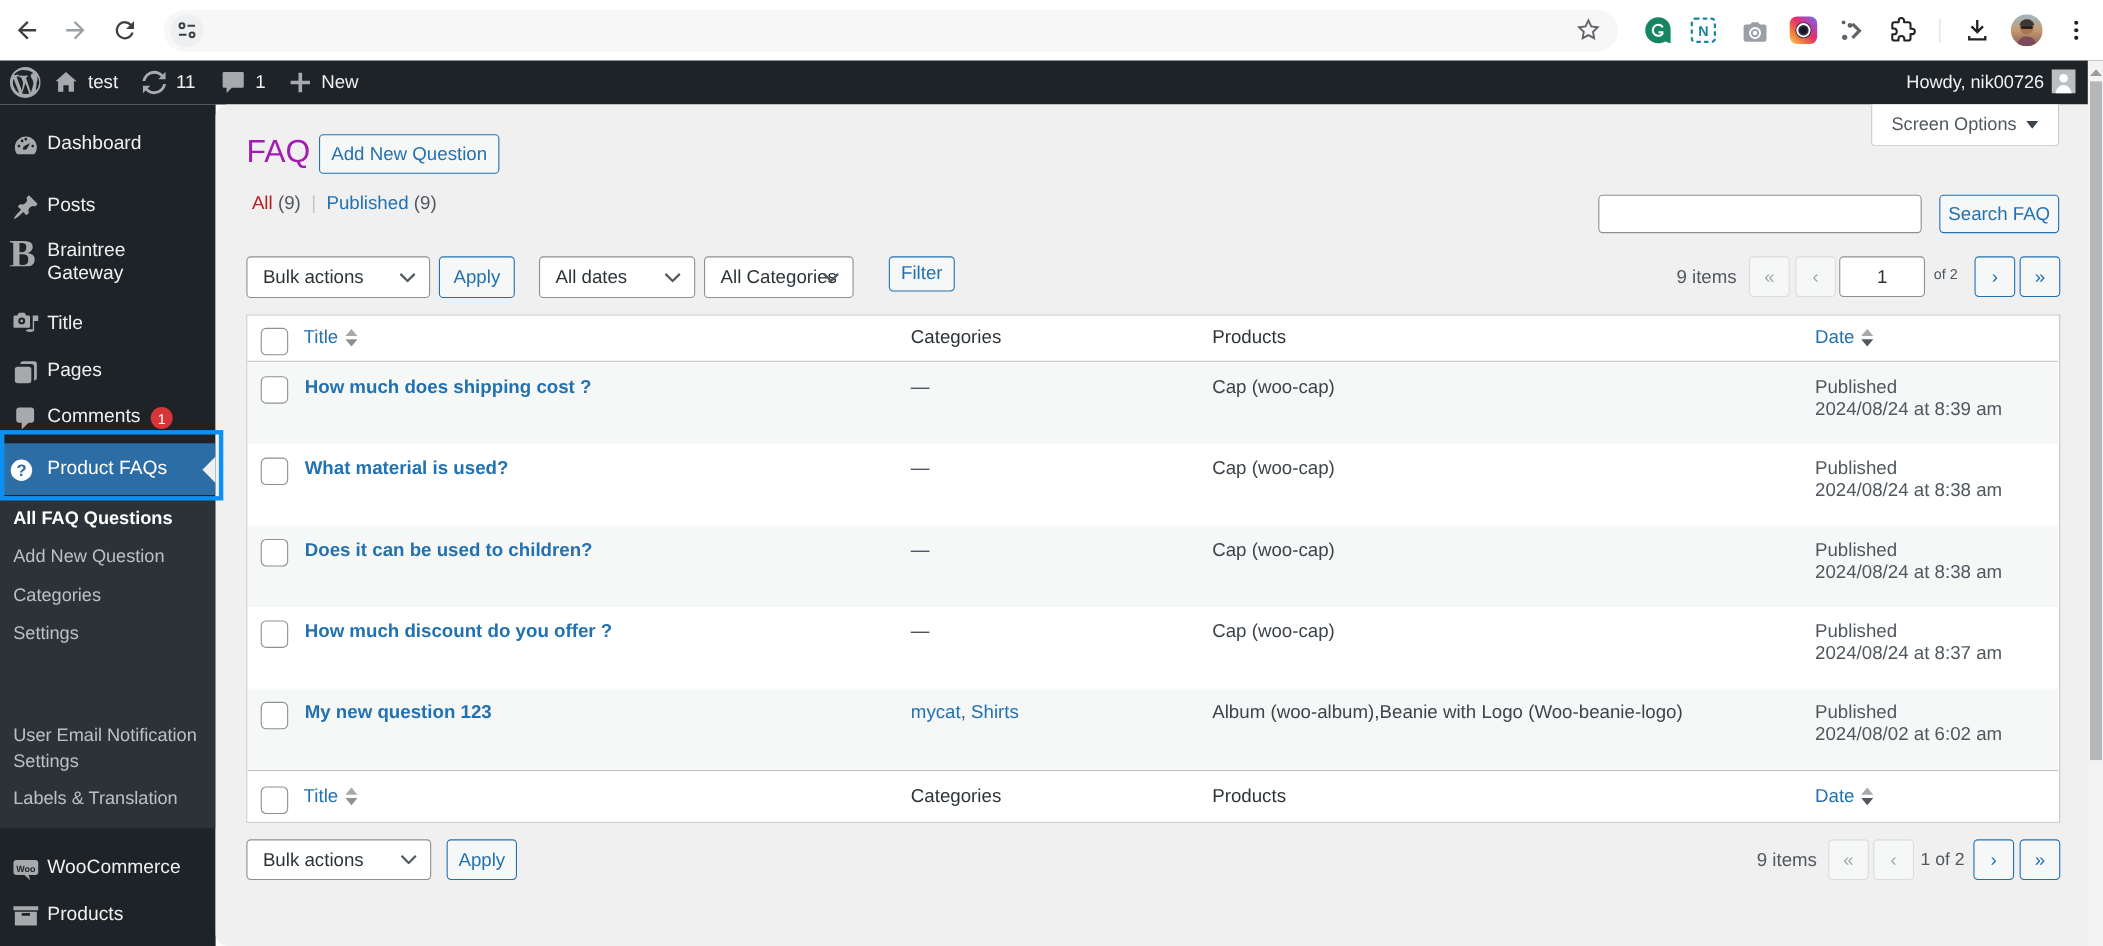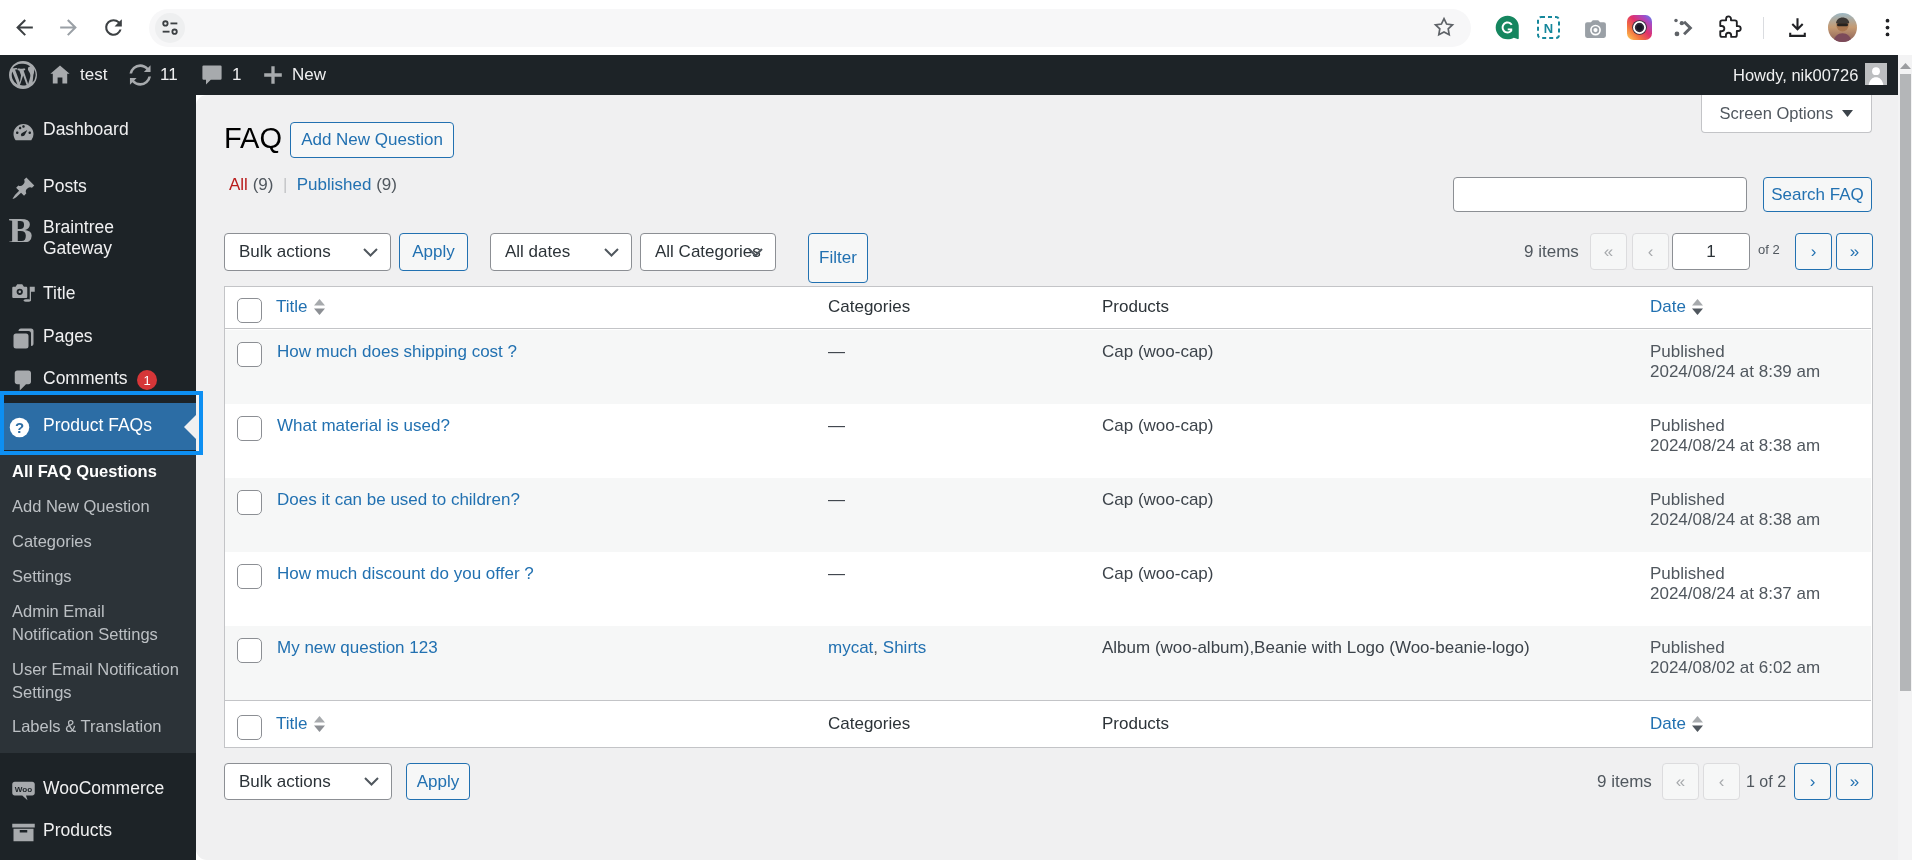--- a/index.html
+++ b/index.html
@@ -25,21 +25,21 @@
   .btn { position:absolute; background:#f6f7f7; border:1.3px solid #2271b1; border-radius:4px; color:#2271b1; font-size:17px; display:flex; align-items:center; justify-content:center; font-family:"Liberation Sans", sans-serif; }
   .select { position:absolute; background:#fff; border:1.3px solid #8c8f94; border-radius:4px; color:#2c3338; font-size:17px; display:flex; align-items:center; padding-left:14px; }
   .select svg { position:absolute; right:12px; }
   .pgbtn { position:absolute; width:37px; height:37px; border-radius:4px; font-size:17px; display:flex; align-items:center; justify-content:center; }
   .pgoff { background:#f6f7f7; border:1.3px solid #dcdcde; color:#a7aaad; }
   .pgon { background:#f6f7f7; border:1.3px solid #2271b1; color:#2271b1; }
   
   #tbl { position:absolute; left:28px; top:191px; width:1649px; height:462px; background:#fff; border:1px solid #c3c4c7; }
   .trow { position:absolute; left:0; width:1646px; }
   .cb { position:absolute; left:12px; width:25px; height:25px; background:#fff; border:1.3px solid #8c8f94; border-radius:5px; }
-  .ttl { position:absolute; left:52px; color:#2271b1; font-weight:normal; font-size:17px; }
+  .ttl { position:absolute; left:52px; color:#2271b1; font-weight:bold; font-size:17px; }
   .coltxt { position:absolute; font-size:17px; color:#3c434a; }
   a.link { color:#2271b1; text-decoration:none; }
   .sorticon { display:inline-block; vertical-align:-3px; margin-left:6px; }
   
   #sbar { position:absolute; left:1898px; top:55px; width:14px; height:805px; background:#f3f3f4; }
   #sthumb { position:absolute; left:2px; top:19px; width:11px; height:617px; background:#b4b6b8; }
 </style></head>
 <body>
 <div id="browser">
   <div id="pill"></div>
@@ -231,21 +231,20 @@
         <circle cx="10" cy="10" r="7.8" fill="#fff"></circle>
         <text x="10" y="14.5" text-anchor="middle" font-family="Liberation Sans" font-weight="bold" font-size="12" fill="#2c6da5">?</text>
       </svg>
       <span class="mlabel">Product FAQs</span>
     </div>
   <div id="submenu"></div>
   <div class="smitem" style="top:365px;color:#fff;font-weight:bold">All FAQ Questions</div>
   <div class="smitem" style="top:400px">Add New Question</div>
   <div class="smitem" style="top:435px">Categories</div>
   <div class="smitem" style="top:470px">Settings</div>
-  <div class="smitem" style="top:505px">Admin Email Notification Settings</div>
   <div class="smitem" style="top:563px">User Email Notification Settings</div>
   <div class="smitem" style="top:620px">Labels &amp; Translation</div>
   <div class="mitem" style="top:683px">
       <svg class="micon" viewBox="0 0 20 20">
         <path d="M3 3h14c1.1 0 2 .9 2 2v7c0 1.1-.9 2-2 2h-5l1.2 3.8L9 14H3c-1.1 0-2-.9-2-2V5c0-1.1.9-2 2-2z" fill="#a7aaad"></path>
         <text x="10" y="11.5" text-anchor="middle" font-family="Liberation Sans" font-weight="bold" font-size="6.5" fill="#1d2327">Woo</text>
       </svg>
       <span class="mlabel">WooCommerce</span>
     </div>
   <div class="mitem" style="top:725px">
@@ -256,39 +255,39 @@
     </div>
 
   <div class="abs" style="left:0px;top:296px;width:203px;height:64px;border:4px solid #0d8ff2;z-index:60"></div>
 </div>
 <div id="content">
 
   <div class="abs" style="left:1505px;top:0;width:171px;height:38px;background:#fff;border:1px solid #c3c4c7;border-top:none;border-radius:0 0 4px 4px;display:flex;align-items:center;justify-content:center;font-size:16.5px;color:#50575e">Screen Options&nbsp;&nbsp;<svg width="11" height="7" viewBox="0 0 11 7">
         <polygon points="0,0 11,0 5.5,7" fill="#3c434a"></polygon>
       </svg></div>
 
-  <div class="abs" style="left:28px;top:27px;font-size:29px;color:#000000">FAQ</div>
+  <div class="abs" style="left:28px;top:27px;font-size:29px;color:#a21caf">FAQ</div>
   <div class="btn" style="left:94px;top:27px;width:164px;height:36px">Add New Question</div>
 
   <div class="abs" style="left:1257px;top:82px;width:294px;height:35px;background:#fff;border:1.3px solid #8c8f94;border-radius:4px"></div>
   <div class="btn" style="left:1567px;top:82px;width:109px;height:35px">Search FAQ</div>
 
   <div class="abs" style="left:33px;top:80px;font-size:17px;color:#50575e"><span style="color:#b91c1c;font-weight:normal">All</span> <span>(9)</span> <span style="color:#c3c4c7">&nbsp;|&nbsp;</span> <a class="link" href="#">Published</a> <span>(9)</span></div>
 
   <div class="select" style="left:28px;top:138px;width:167px;height:38px">Bulk actions<svg width="15" height="9" viewBox="0 0 15 9" fill="none" stroke="#50575e" stroke-width="2">
         <path d="M1 1l6.5 6.5L14 1"></path>
       </svg></div>
   <div class="btn" style="left:203px;top:138px;width:69px;height:38px">Apply</div>
   <div class="select" style="left:294px;top:138px;width:142px;height:38px">All dates<svg width="15" height="9" viewBox="0 0 15 9" fill="none" stroke="#50575e" stroke-width="2">
         <path d="M1 1l6.5 6.5L14 1"></path>
       </svg></div>
   <div class="select" style="left:444px;top:138px;width:136px;height:38px">All Categories<svg width="15" height="9" viewBox="0 0 15 9" fill="none" stroke="#50575e" stroke-width="2">
         <path d="M1 1l6.5 6.5L14 1"></path>
       </svg></div>
-  <div class="btn" style="left:612px;top:138px;width:60px;height:50px">Filter</div>
+  <div class="btn" style="left:612px;top:138px;width:60px;height:32px">Filter</div>
   <div class="abs" style="left:1328px;top:147px;font-size:17px;color:#50575e">9 items</div>
   <div class="pgbtn pgoff" style="left:1394px;top:138px">«</div>
   <div class="pgbtn pgoff" style="left:1436px;top:138px">‹</div>
   <div class="abs" style="left:1476px;top:138px;width:78px;height:37px;background:#fff;border:1.3px solid #8c8f94;border-radius:4px;display:flex;align-items:center;justify-content:center;font-size:17px;color:#2c3338">1</div>
   <div class="abs" style="left:1562px;top:147px;font-size:13px;color:#50575e">of 2</div>
   <div class="pgbtn pgon" style="left:1599px;top:138px">›</div>
   <div class="pgbtn pgon" style="left:1640px;top:138px">»</div>
 
   <div id="tbl">
     <div class="trow" style="top:0;height:42px;border-bottom:1px solid #c3c4c7;background:#fff">

